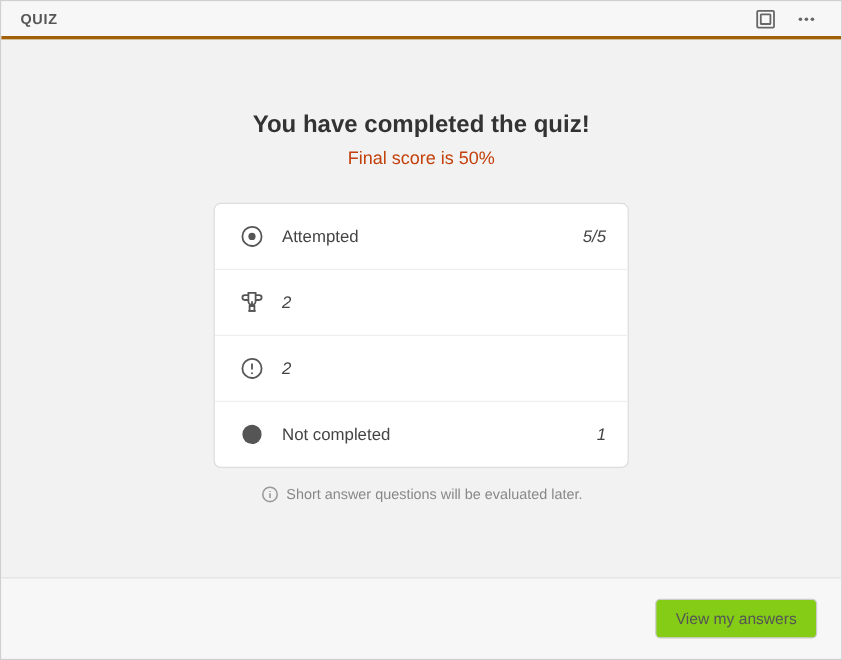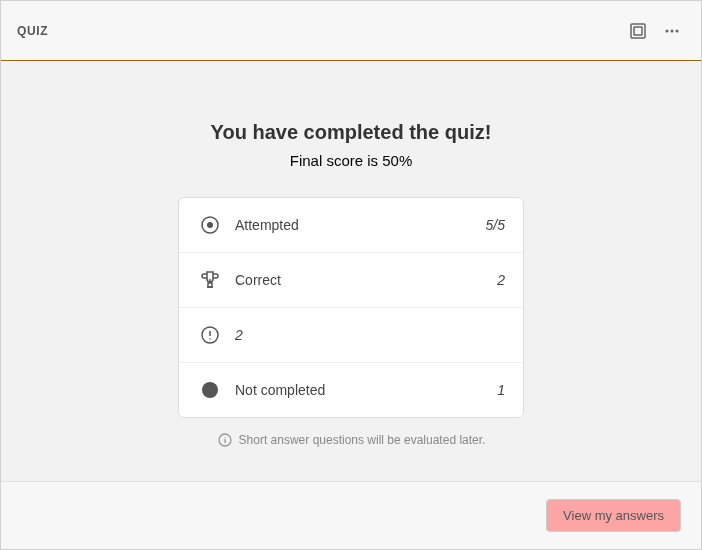--- a/index.html
+++ b/index.html
@@ -13,23 +13,23 @@
       flex-direction: column;
       border: 1px solid #d0d0d0;
     }
 
     
     .header {
       display: flex;
       align-items: center;
       justify-content: space-between;
       padding: 0 16px;
-      height: 60px;
+      height: 32px;
       background: #f7f7f7;
-      border-bottom: 1px solid #a16207;
+      border-bottom: 3px solid #a16207;
     }
 
     .header-title {
       font-size: 12px;
       font-weight: 600;
       color: #555;
       letter-spacing: 0.05em;
       text-transform: uppercase;
     }
 
@@ -63,21 +63,21 @@
 
     .completion-title {
       font-size: 20px;
       font-weight: 700;
       color: #333;
       margin-bottom: 8px;
     }
 
     .final-score {
       font-size: 15px;
-      color: #000000;
+      color: #c2410c;
       margin-bottom: 28px;
     }
 
     
     .results-card {
       background: #fff;
       border: 1px solid #ddd;
       border-radius: 6px;
       width: 346px;
       overflow: hidden;
@@ -142,21 +142,21 @@
       height: 68px;
       background: #f7f7f7;
       border-top: 1px solid #e0e0e0;
       display: flex;
       align-items: center;
       justify-content: flex-end;
       padding: 0 20px;
     }
 
     .view-answers-btn {
-      background: #fca5a5;
+      background: #84cc16;
       border: 1px solid #ccc;
       border-radius: 4px;
       padding: 8px 16px;
       font-size: 13px;
       color: #555;
       cursor: pointer;
     }
 
     
     svg {
@@ -207,21 +207,20 @@
         <svg width="20" height="20" viewBox="0 0 20 20" fill="none" stroke="#555" stroke-width="1.5">
 
           <path d="M7 2h6v7a3 3 0 0 1-6 0V2z"></path>
           <path d="M7 4H4a2 2 0 0 0 0 4h3"></path>
           <path d="M13 4h3a2 2 0 0 1 0 4h-3"></path>
           <path d="M10 9v4"></path>
           <path d="M7 17h6"></path>
           <path d="M8 13h4v4H8z"></path>
         </svg>
       </div>
-      <span class="result-label">Correct</span>
       <span class="result-value">2</span>
     </div>
 
     <div class="result-row">
       <div class="result-icon">
         <svg width="20" height="20" viewBox="0 0 20 20" fill="none" stroke="#555" stroke-width="1.5">
           <circle cx="10" cy="10" r="8"></circle>
           <line x1="10" y1="6" x2="10" y2="11"></line>
           <circle cx="10" cy="14" r="0.8" fill="#555" stroke="none"></circle>
         </svg>

